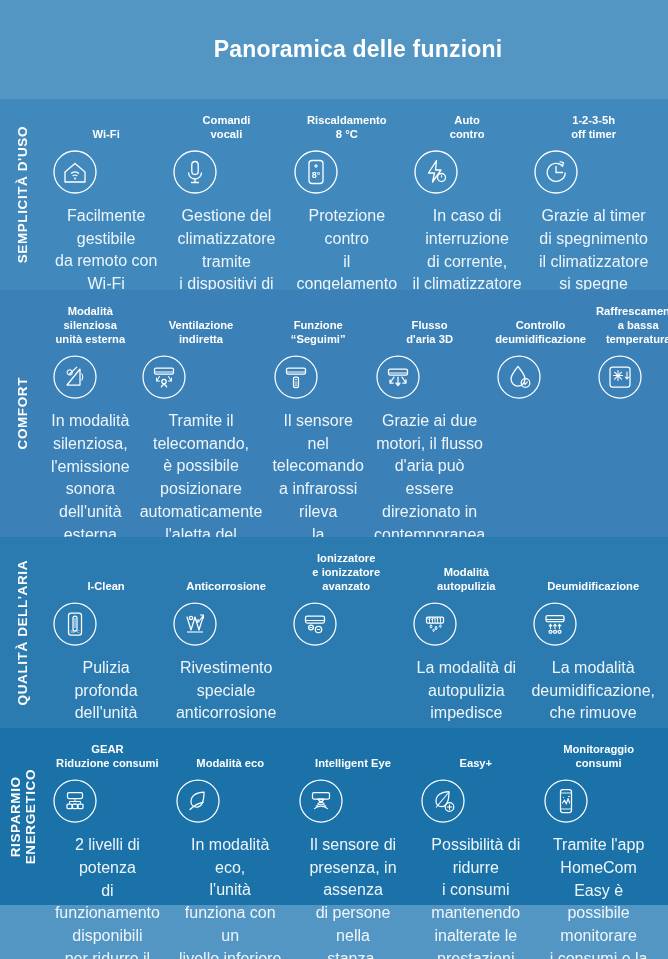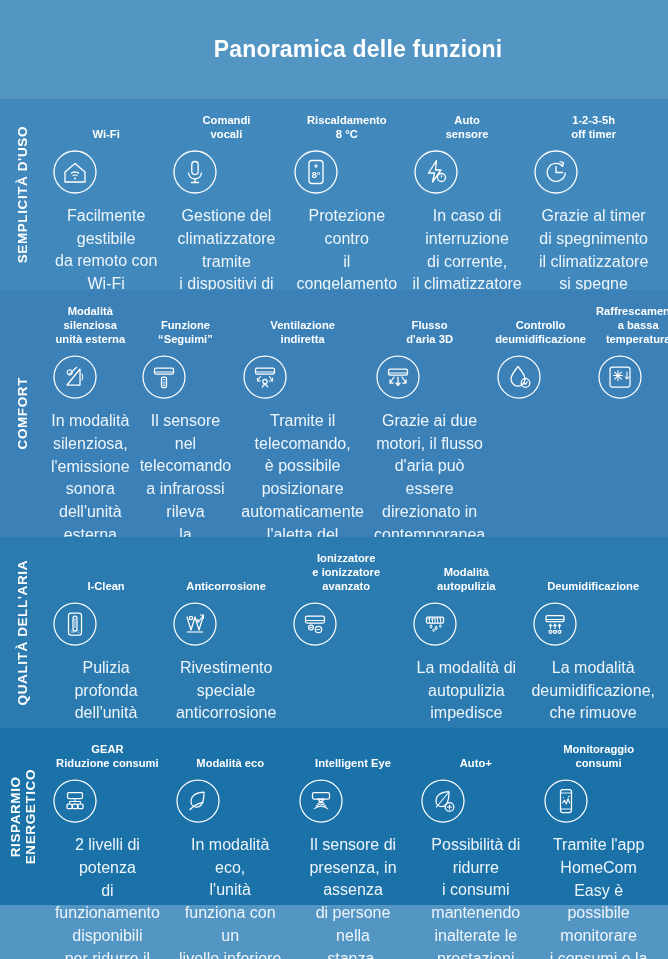--- a/index.html
+++ b/index.html
@@ -143,21 +143,21 @@
         <div class="card-desc">Protezione contro
 il congelamento
 della stanza,
 mantenendo
 una temperatura
 di +8 °C.</div>
       </div>
 
       <div class="card">
         <div class="card-title">Auto
-sensore</div>
+contro</div>
         <div class="icon-wrap">
           <svg width="46" height="46" viewBox="0 0 46 46" fill="none" stroke="#fff" stroke-width="1.3">
             <circle cx="23" cy="23" r="21"></circle>
             <path d="M23.5 11.5 L15.5 24 H21.5 L19.5 33 L28 21 H22.5 Z" stroke-linejoin="round"></path>
             <circle cx="28.5" cy="28.5" r="4"></circle>
             <path d="M28.5 26.3v2.2" stroke-width="1.1"></path>
           </svg>
         </div>
         <div class="card-desc">In caso di interruzione
 di corrente,
@@ -208,42 +208,20 @@
             <path d="M29.5 19.5c1.6 1.7 1.6 5.3 0 7" stroke-width="1.05"></path>
           </svg>
         </div>
         <div class="card-desc">In modalità
 silenziosa,
 l'emissione
 sonora dell'unità
 esterna può
 essere ridotta
 di ben 4 dB(A).</div>
-      </div>
-
-      <div class="card">
-        <div class="card-title">Funzione
-“Seguimi”</div>
-        <div class="icon-wrap">
-          <svg width="46" height="46" viewBox="0 0 46 46" fill="none" stroke="#fff" stroke-width="1.25">
-            <circle cx="23" cy="23" r="21"></circle>
-            <rect x="13.5" y="14" width="19" height="6" rx="1.6"></rect>
-            <path d="M13.5 18h19" stroke-width="1"></path>
-            <rect x="20.5" y="23" width="5" height="10.5" rx="1.6"></rect>
-            <circle cx="23" cy="25.6" r="0.8" fill="#fff" stroke="none"></circle>
-            <path d="M21.6 28.2h2.8M21.6 30h2.8M21.6 31.7h2.8" stroke-width=".8"></path>
-          </svg>
-        </div>
-        <div class="card-desc">Il sensore nel
-telecomando
-a infrarossi rileva
-la temperatura
-dell'area della
-stanza in cui
-è collocato.</div>
       </div>
 
       <div class="card">
         <div class="card-title">Ventilazione
 indiretta</div>
         <div class="icon-wrap">
           <svg width="46" height="46" viewBox="0 0 46 46" fill="none" stroke="#fff" stroke-width="1.25">
             <circle cx="23" cy="23" r="21"></circle>
             <rect x="13.5" y="14" width="19" height="6" rx="1.6"></rect>
             <path d="M13.5 18h19" stroke-width="1"></path>
@@ -260,20 +238,42 @@
 automaticamente
 l'aletta del
 condizionatore
 in modo che
 il flusso d'aria
 non sia indirizzato
 sull'utente.</div>
       </div>
 
       <div class="card">
+        <div class="card-title">Funzione
+“Seguimi”</div>
+        <div class="icon-wrap">
+          <svg width="46" height="46" viewBox="0 0 46 46" fill="none" stroke="#fff" stroke-width="1.25">
+            <circle cx="23" cy="23" r="21"></circle>
+            <rect x="13.5" y="14" width="19" height="6" rx="1.6"></rect>
+            <path d="M13.5 18h19" stroke-width="1"></path>
+            <rect x="20.5" y="23" width="5" height="10.5" rx="1.6"></rect>
+            <circle cx="23" cy="25.6" r="0.8" fill="#fff" stroke="none"></circle>
+            <path d="M21.6 28.2h2.8M21.6 30h2.8M21.6 31.7h2.8" stroke-width=".8"></path>
+          </svg>
+        </div>
+        <div class="card-desc">Il sensore nel
+telecomando
+a infrarossi rileva
+la temperatura
+dell'area della
+stanza in cui
+è collocato.</div>
+      </div>
+
+      <div class="card">
         <div class="card-title">Flusso
 d'aria 3D</div>
         <div class="icon-wrap">
           <svg width="46" height="46" viewBox="0 0 46 46" fill="none" stroke="#fff" stroke-width="1.25">
             <circle cx="23" cy="23" r="21"></circle>
             <rect x="13.5" y="15" width="19" height="6" rx="1.6"></rect>
             <path d="M13.5 19h19" stroke-width="1"></path>
             <path d="M23 23v8.5M23 31.5l-2-2.5M23 31.5l2-2.5" stroke-linecap="round" stroke-linejoin="round"></path>
             <path d="M19 23l-4 6M15 29h3.2M15 29v-3.2" stroke-linecap="round"></path>
             <path d="M27 23l4 6M31 29h-3.2M31 29v-3.2" stroke-linecap="round"></path>
@@ -494,21 +494,21 @@
         </div>
         <div class="card-desc">Il sensore di
 presenza, in assenza
 di persone nella
 stanza, consente
 all'unità di lavorare in
 risparmio energetico.</div>
       </div>
 
       <div class="card">
-        <div class="card-title">Auto+</div>
+        <div class="card-title">Easy+</div>
         <div class="icon-wrap">
           <svg width="46" height="46" viewBox="0 0 46 46" fill="none" stroke="#fff" stroke-width="1.25">
             <circle cx="23" cy="23" r="21"></circle>
             <path d="M29 13.5c-8 0-13 4-13 9.5 0 3.4 2.4 5.6 5.6 5.6 5 0 7.4-5.6 7.4-15.1Z" stroke-linejoin="round"></path>
             <path d="M16 29.5L29 14" stroke-width="1.05"></path>
             <circle cx="29.5" cy="29" r="4.3"></circle>
             <path d="M29.5 26.8v4.4M27.3 29h4.4" stroke-width="1.1" stroke-linecap="round"></path>
           </svg>
         </div>
         <div class="card-desc">Possibilità di ridurre

